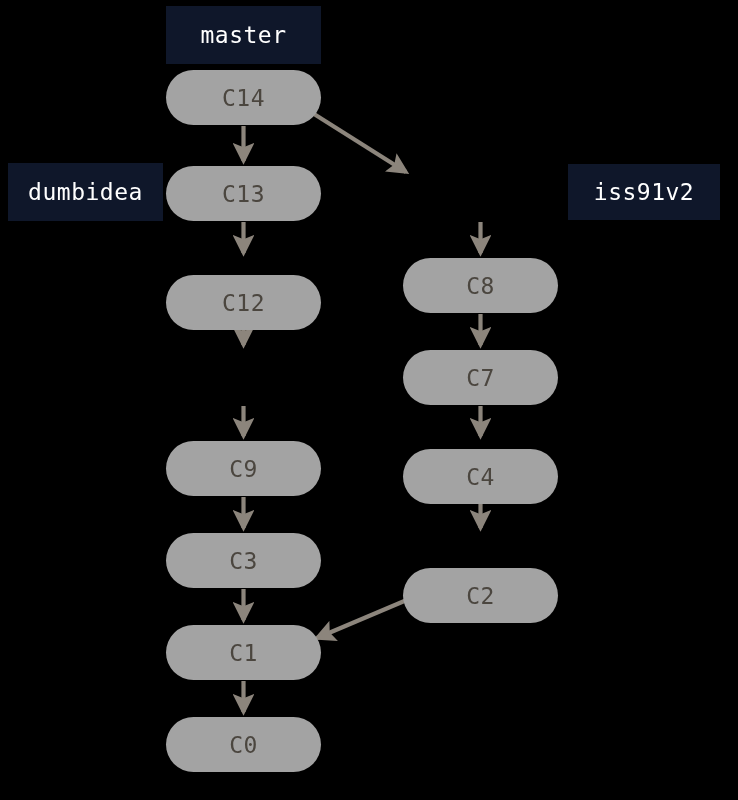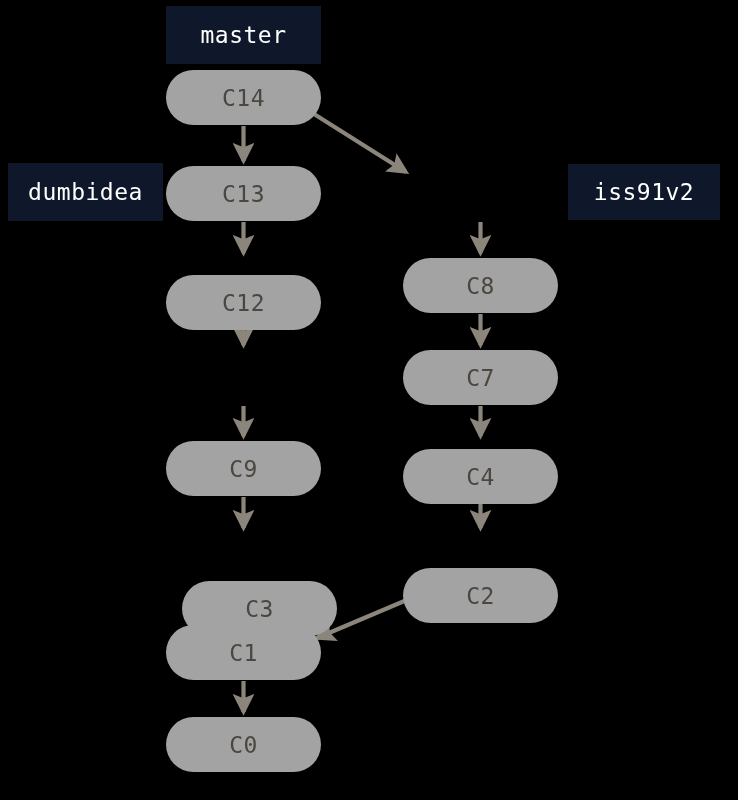--- a/index.html
+++ b/index.html
@@ -101,21 +101,21 @@
   </div>
   <div class="commit-node" style="left:166px; top:166px;">
     <span>C13</span>
   </div>
   <div class="commit-node" style="left:166px; top:275px;">
     <span>C12</span>
   </div>
   <div class="commit-node" style="left:166px; top:441px;">
     <span>C9</span>
   </div>
-  <div class="commit-node" style="left:182px; top:533px;margin-top:48px;">
+  <div class="commit-node" style="left:166px; top:533px;">
     <span>C3</span>
   </div>
   <div class="commit-node" style="left:166px; top:625px;align-items:center;">
     <span>C1</span>
   </div>
   <div class="commit-node" style="left:166px; top:717px;">
     <span>C0</span>
   </div>
 
   <div class="commit-node" style="left:403px; top:258px;">

